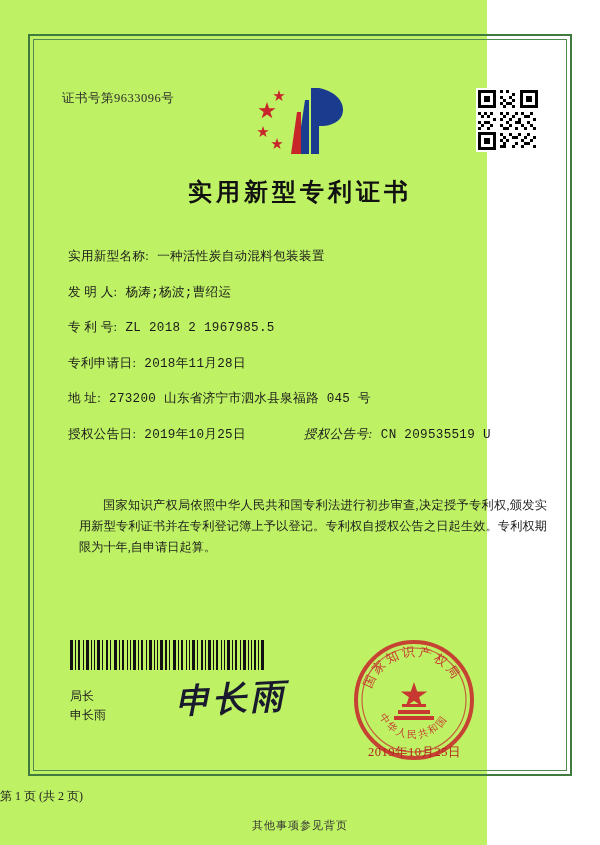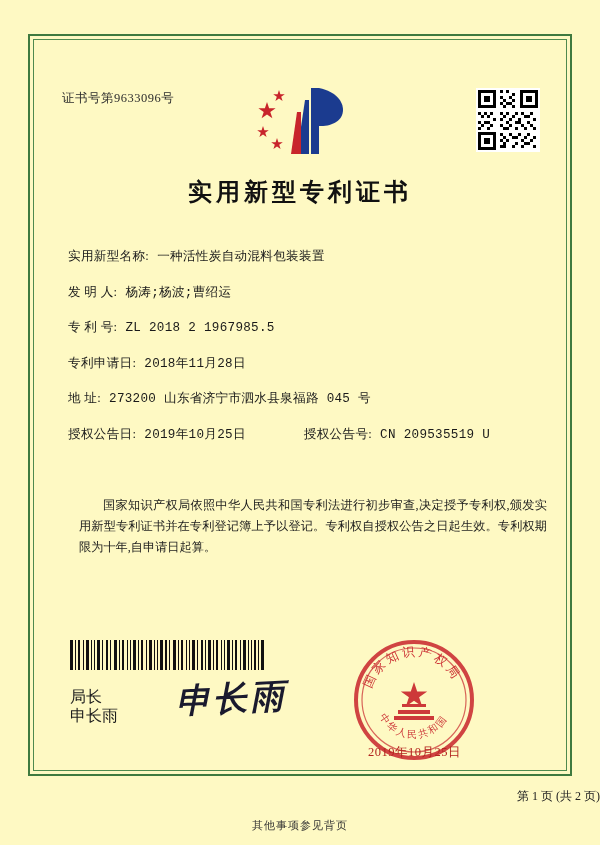--- a/index.html
+++ b/index.html
@@ -9,23 +9,23 @@
   body {
     width: 600px;
     height: 845px;
     background: #ffffff;
     font-family: "Liberation Serif", "DejaVu Serif", serif;
     overflow: hidden;
   }
 
   .page {
     position: relative;
-    width: 600px;
+    width: 487px;
     height: 845px;
-    background: #fef9c3;
+    background: #bef264;
   }
 
   
   .border-outer {
     position: absolute;
     left: 28px;
     top: 34px;
     width: 544px;
     height: 742px;
     border: 2px solid #3f7a3f;
@@ -122,20 +122,21 @@
     letter-spacing: 0.3px;
     font-family: Liberation Mono, monospace;
   }
 
   .field-row.two-col {
     justify-content: flex-start;
   }
   .second-label {
     margin-left: 58px;
     white-space: nowrap;
+    font-style: italic;
   }
 
   
   .body-text {
     position: absolute;
     left: 68px;
     top: 495px;
     width: 468px;
     font-size: 12.2px;
     line-height: 21px;
@@ -156,21 +157,21 @@
     width: 196px;
     height: 30px;
   }
   .barcode svg { display: block; }
 
   
   .sig-label {
     position: absolute;
     left: 70px;
     top: 687px;
-    font-size: 16px;
+    font-size: 12px;
     line-height: 19px;
     color: #1c1c1c;
   }
   .signature {
     position: absolute;
     left: 176px;
     top: 676px;
     font-size: 34px;
     color: #1a1a2e;
     font-family: "DejaVu Serif", serif;
@@ -198,21 +199,21 @@
     color: #b3241f;
     letter-spacing: 0.5px;
   }
 
   
   .page-num {
     position: absolute;
     left: 0;
     top: 788px;
     width: 600px;
-    text-align: right;
+    text-align: left;
     font-size: 12px;
     color: #222;
   }
   .footer-note {
     position: absolute;
     left: 0;
     top: 818px;
     width: 600px;
     text-align: center;
     font-size: 11px;

